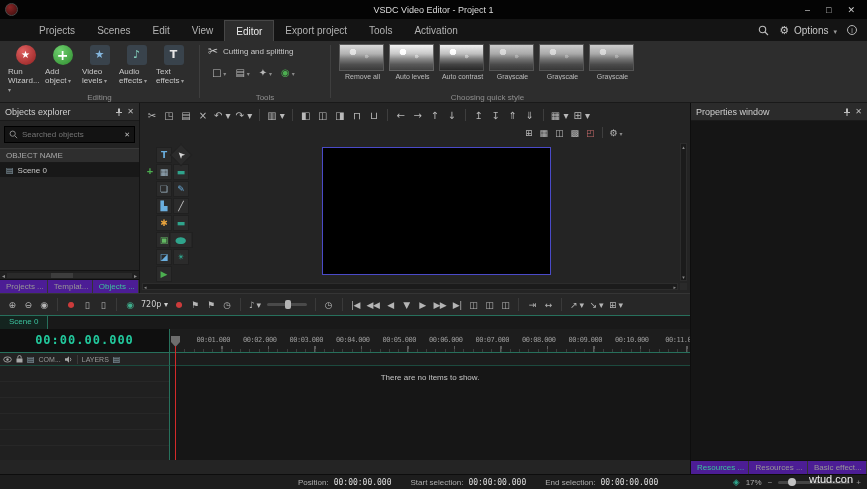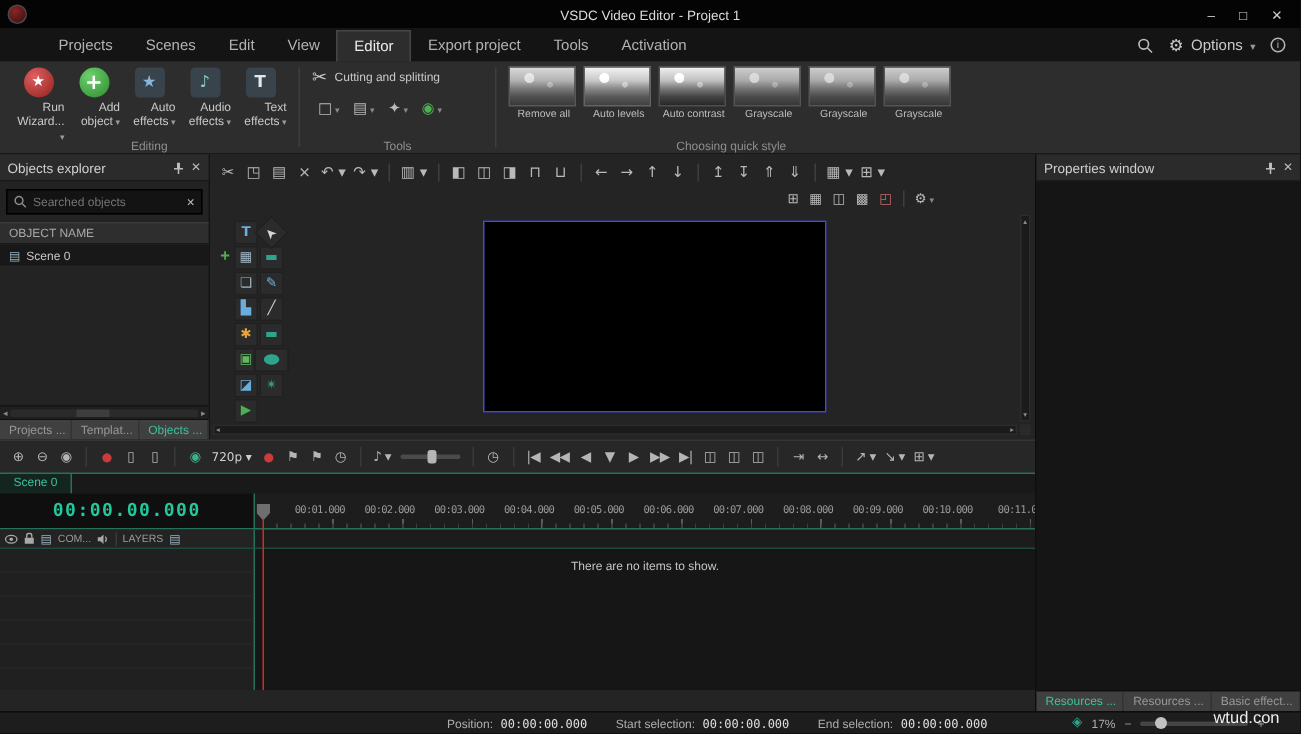--- a/index.html
+++ b/index.html
@@ -30,21 +30,21 @@
   .info-icon::after{content:"i"}
 
   
   .ribbon{position:absolute;left:0;top:41px;width:867px;height:62px;background:#2d2d2d;
           border-bottom:1px solid #191919;display:flex}
   .rgroup{position:relative;padding:3px 8px 12px}
   .rgroup-label{position:absolute;bottom:0;left:0;right:0;text-align:center;font-size:8px;color:#8f8f8f}
   .rsep{width:1px;background:#3e3e3e;margin:4px 0}
   .rbtns{display:flex;gap:2px}
   .rbtn{width:35px;display:flex;flex-direction:column;align-items:center;font-size:8px;color:#c9c9c9;
-        text-align:right;line-height:1.15;cursor:default}
+        text-align:left;line-height:1.15;cursor:default}
   .ric{width:20px;height:20px;border-radius:3px;display:flex;align-items:center;justify-content:center;
        font-family:"DejaVu Sans";font-size:11px;margin:1px 0 2px}
   .ric-wizard{border-radius:50%;background:radial-gradient(circle at 35% 30%,#e06060,#8f1f1f);color:#fff}
   .ric-wizard::after{content:"★";font-size:10px}
   .ric-add{border-radius:50%;background:radial-gradient(circle at 35% 30%,#6ed06e,#2e8b2e);color:#fff;font-weight:bold}
   .ric-add::after{content:"+";font-size:14px;line-height:10px}
   .ric-sq{background:#39434c}
   .ric-video::after{content:"★";color:#84b6de}
   .ric-audio::after{content:"♪";color:#84d0bd}
   .ric-text::after{content:"T";color:#e6e6e6;font-weight:bold}
@@ -81,21 +81,21 @@
               font-size:8px;color:#a8a8a8;line-height:14px;padding:0 6px}
   .scene-row{height:14px;background:#181818;display:flex;align-items:center;gap:4px;padding:0 6px;
              font-size:8px;color:#c8c8c8}
   .film-ico::after{content:"▤";font-family:"DejaVu Sans";font-size:8px;color:#9ab2c0}
   .lp-scroll{position:absolute;left:0;right:0;bottom:14px;height:9px;background:#1f1f1f;border-top:1px solid #141414;
              display:flex;align-items:center;font-size:6px;color:#8a8a8a;padding:0 2px}
   .lp-scroll .sa::after{content:"◂";font-family:"DejaVu Sans"}
   .lp-scroll .sb::after{content:"▸";font-family:"DejaVu Sans"}
   .lp-scroll .track{flex:1;height:5px;margin:0 2px;background:#2a2a2a;position:relative}
   .lp-scroll .handle{position:absolute;left:35%;width:22px;height:5px;background:#3d3d3d}
-  .lp-tabs,.rp-tabs{position:absolute;bottom:0;left:0;right:0;height:14px;background:#404040;border-top:1px solid #0f0f0f;
+  .lp-tabs,.rp-tabs{position:absolute;bottom:0;left:0;right:0;height:14px;background:#4c1d95;border-top:1px solid #0f0f0f;
            display:flex;font-size:8px;color:#979797}
   .lp-tabs span,.rp-tabs span{padding:0 6px;line-height:13px;border-right:1px solid #333;white-space:nowrap;overflow:hidden}
   .tab-active{color:#3cc29e !important}
 
   
   .center-area{position:absolute;left:140px;top:103px;width:550px;height:190px;background:#242424}
   .main-toolbar{position:absolute;left:6px;top:3px;height:18px;display:flex;align-items:center;gap:5px}
   .main-toolbar span{min-width:12px;text-align:center;font-size:10px;color:#b9b9b9;white-space:nowrap}
   .main-toolbar span:empty{min-width:0;width:1px;height:12px;background:#3e3e3e;margin:0 2px}
   .snap-bar{position:absolute;left:385px;top:24px;display:flex;align-items:center;gap:7px}
@@ -178,21 +178,21 @@
   .empty-msg{padding-top:7px;text-align:center;font-size:8px;color:#c4c4c4}
   .playhead{position:absolute;left:175px;top:30px;width:1px;height:114px;background:#d42a2a;z-index:5}
   .playhead-grip{position:absolute;left:171px;top:20px;width:9px;height:11px;background:#6e6e6e;z-index:5;
                  clip-path:polygon(0 0,100% 0,100% 55%,50% 100%,0 55%)}
 
   
   .statusbar{position:absolute;left:0;top:474px;width:867px;height:15px;background:#1d1d1d;border-top:1px solid #0d0d0d;
              display:flex;align-items:center;font-size:8px;color:#aeaeae}
   .status-group{display:flex;align-items:center;gap:5px;margin-left:298px}
   .status-group .val{color:#dedede;font-family:"DejaVu Sans Mono",monospace;margin-right:14px}
-  .status-zoom{margin-left:auto;display:flex;align-items:center;gap:6px;padding-right:24px}
+  .status-zoom{margin-left:auto;display:flex;align-items:center;gap:6px;padding-right:6px}
   .fit-icon::after{content:"◈";font-family:"DejaVu Sans";color:#2fa48c;font-size:9px}
   .minus-icon::after{content:"−";color:#9a9a9a}
   .plus-icon::after{content:"+";color:#9a9a9a}
   .zoom-slider{width:72px;height:3px;background:#454545;border-radius:2px;position:relative}
   .zoom-knob{position:absolute;left:10px;top:-3px;width:8px;height:8px;border-radius:50%;background:#c2c2c2}
   .watermark{position:absolute;right:14px;bottom:4px;font-size:11px;color:rgba(255,255,255,.92);z-index:9}
 
   svg{display:block}
 </style>
 </head>
@@ -239,21 +239,21 @@
         <div class="rbtn">
           <span class="ric ric-wizard"></span>
           <span class="lbl">Run Wizard...</span>
         </div>
         <div class="rbtn">
           <span class="ric ric-add"></span>
           <span class="lbl">Add object</span>
         </div>
         <div class="rbtn">
           <span class="ric ric-sq ric-video"></span>
-          <span class="lbl">Auto effects</span>
+          <span class="lbl">Video levels</span>
         </div>
         <div class="rbtn">
           <span class="ric ric-sq ric-audio"></span>
           <span class="lbl">Audio effects</span>
         </div>
         <div class="rbtn">
           <span class="ric ric-sq ric-text"></span>
           <span class="lbl">Text effects</span>
         </div>
       </div>

